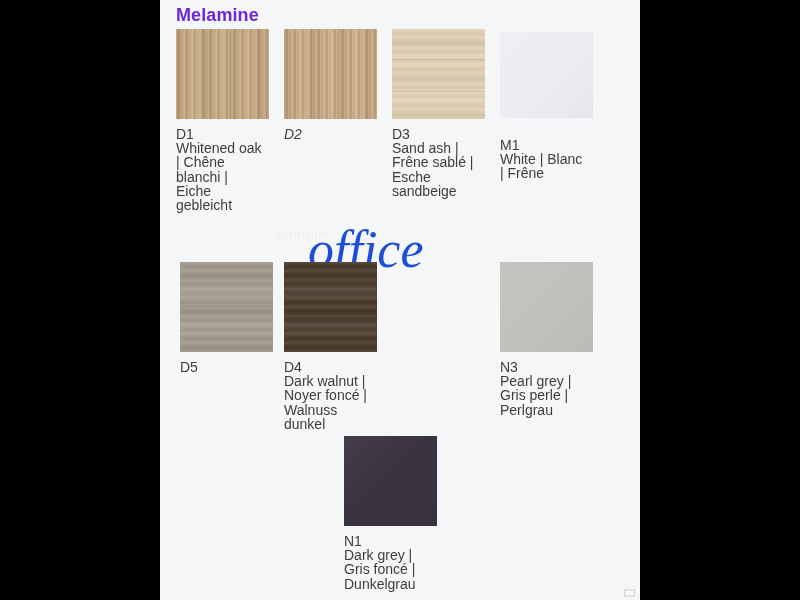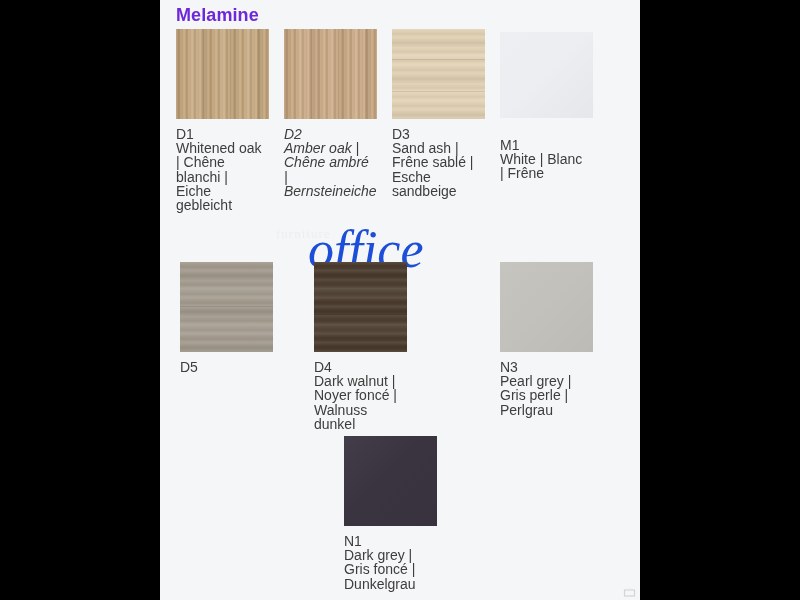--- a/index.html
+++ b/index.html
@@ -185,21 +185,20 @@
         <span class="swatch-desc">Whitened oak | Chêne blanchi | Eiche gebleicht</span>
       </div>
     </div>
 
     <div class="swatch-cell" style="left:124px; top:29px;font-style:italic;">
       <div class="swatch" style="background: rgb(203, 169, 131);">
         <div class="tex grain-vert"></div>
       </div>
       <div class="swatch-caption">
         <span class="swatch-code">D2</span>
-        <span class="swatch-desc">Amber oak | Chêne ambré | Bernsteineiche</span>
       </div>
     </div>
 
     <div class="swatch-cell" style="left:232px; top:29px;">
       <div class="swatch" style="background: rgb(226, 210, 181);">
         <div class="tex grain-horz"></div>
         <div class="plank-line" style="top:30px;"></div>
         <div class="plank-line" style="top:62px;"></div>
       </div>
       <div class="swatch-caption">
@@ -221,21 +220,21 @@
     <div class="swatch-cell" style="left:20px; top:262px;">
       <div class="swatch" style="background: rgb(163, 155, 142);">
         <div class="tex grain-horz"></div>
         <div class="plank-line" style="top:44px;"></div>
       </div>
       <div class="swatch-caption">
         <span class="swatch-code">D5</span>
       </div>
     </div>
 
-    <div class="swatch-cell" style="left:124px; top:262px;margin-left:30px;">
+    <div class="swatch-cell" style="left:124px; top:262px;">
       <div class="swatch" style="background: rgb(74, 59, 45);">
         <div class="tex grain-horz"></div>
         <div class="plank-line" style="top:52px;"></div>
       </div>
       <div class="swatch-caption">
         <span class="swatch-code">D4</span>
         <span class="swatch-desc">Dark walnut | Noyer foncé | Walnuss dunkel</span>
       </div>
     </div>
 

